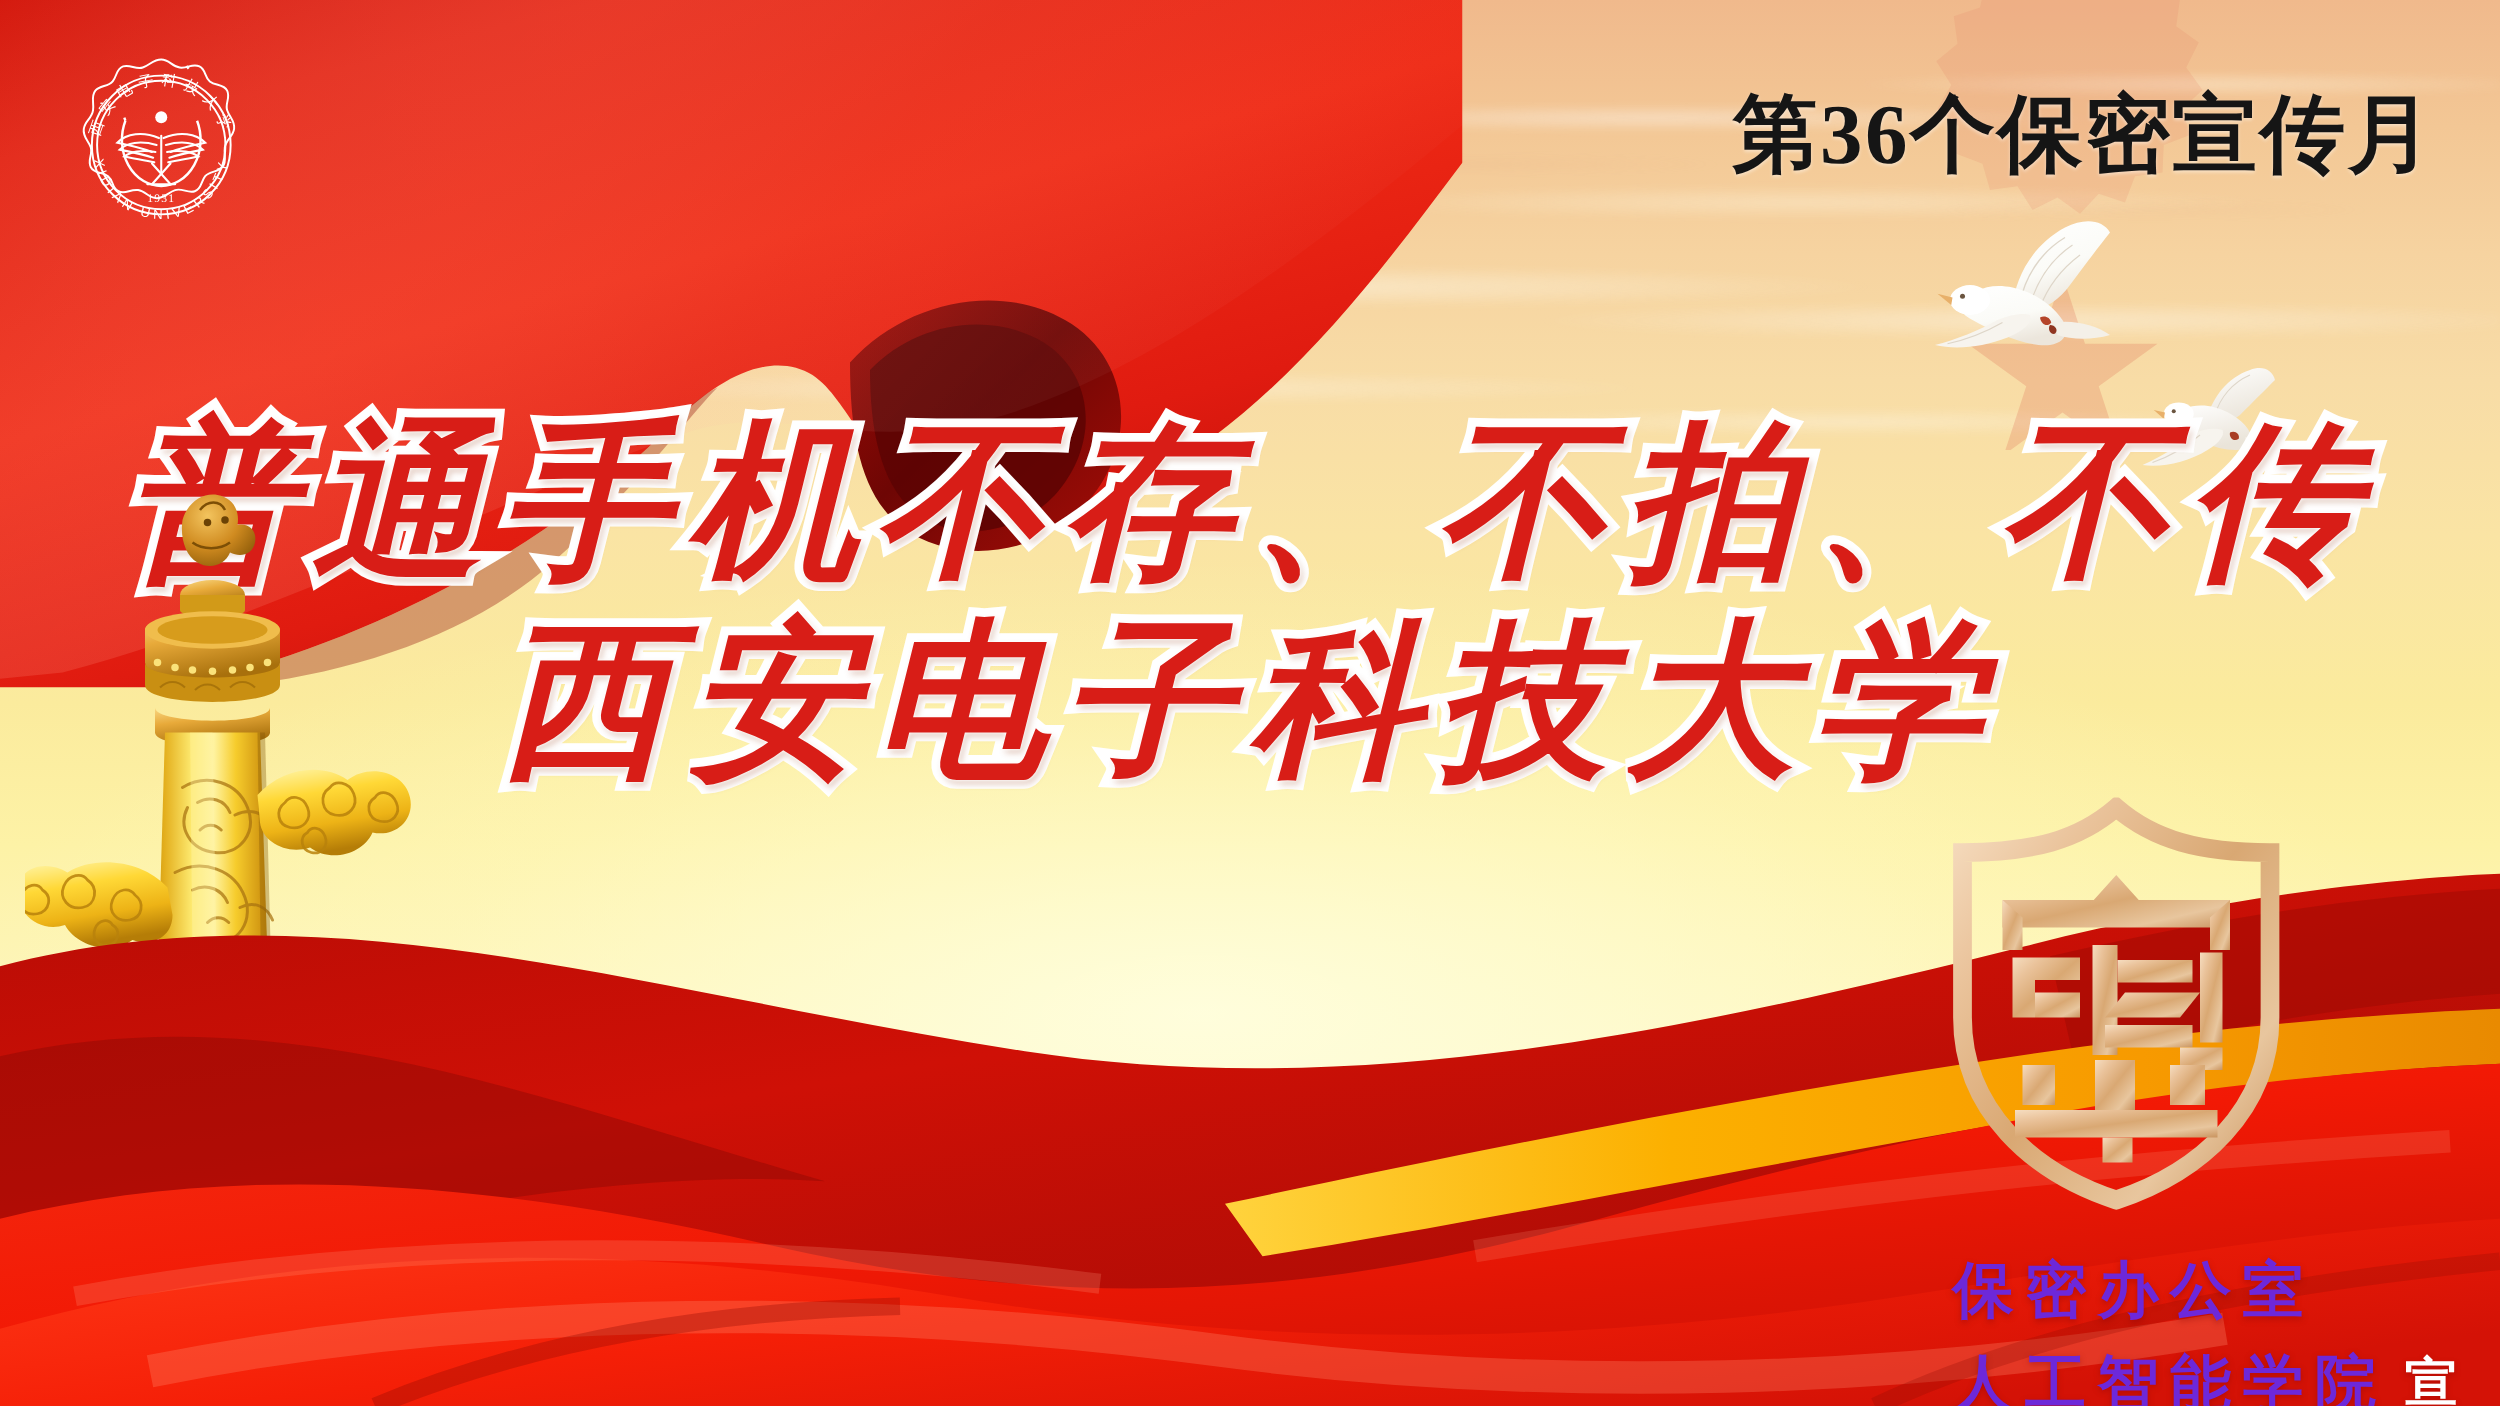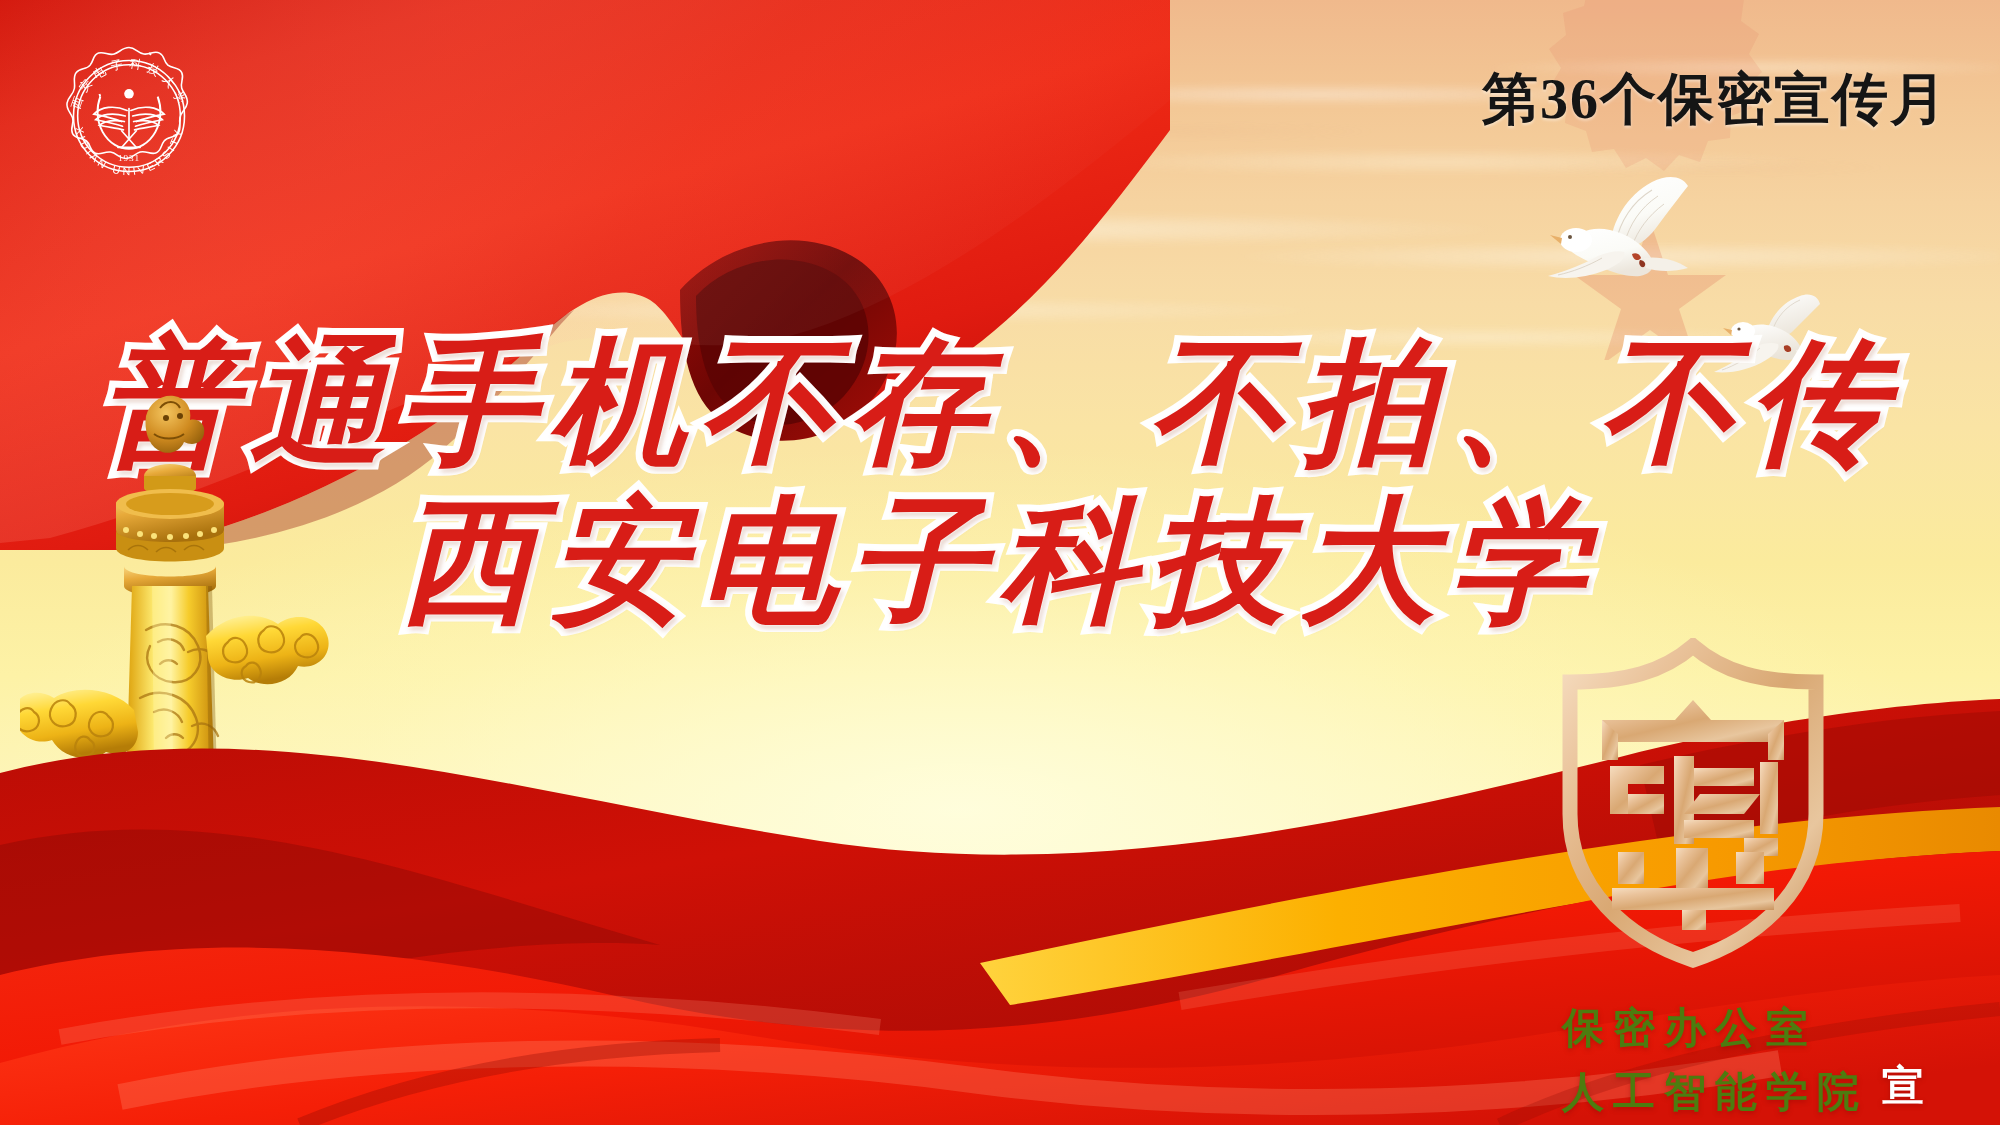--- a/index.html
+++ b/index.html
@@ -66,21 +66,21 @@
   
   .drape{position:absolute;left:-10px;top:-10px;width:1180px;height:560px;}
 
   
   .xdlogo{position:absolute;left:55px;top:42px;width:148px;height:148px;}
 
   
   .header-title{
     position:absolute;right:52px;top:62px;
     font-family:"Liberation Serif","DejaVu Serif",serif;
-    font-size:56px;font-weight:700;color:#151515;
+    font-size:68px;font-weight:700;color:#151515;
     letter-spacing:2px;white-space:nowrap;
     text-shadow:0 2px 3px rgba(255,255,255,.45);
   }
 
   
   .headline{position:absolute;left:0;right:0;top:330px;text-align:center;
     pointer-events:none;}
   .hl-line{
     font-family:"DejaVu Serif","Liberation Serif",serif;
     font-weight:700;
@@ -110,21 +110,21 @@
 
   
   .waves{position:absolute;left:0;bottom:0;width:2000px;height:480px;}
 
   
   .sig{position:absolute;left:1562px;top:1000px;
     display:flex;align-items:flex-end;gap:14px;}
   .sig-lines{display:flex;flex-direction:column;gap:8px;}
   .sig-line{
     font-family:"Liberation Sans","DejaVu Sans",sans-serif;
-    font-weight:700;color:#4d7c0f;font-size:42px;
+    font-weight:700;color:#6d28d9;font-size:49px;
     letter-spacing:9px;white-space:nowrap;
     text-shadow:0 2px 5px rgba(120,0,0,.35);
   }
   .sig-suffix{
     font-family:"Liberation Sans","DejaVu Sans",sans-serif;
     font-weight:700;color:#ffffff;font-size:42px;
     white-space:nowrap;padding-bottom:6px;
     text-shadow:0 2px 5px rgba(120,0,0,.35);
   }
 </style>

